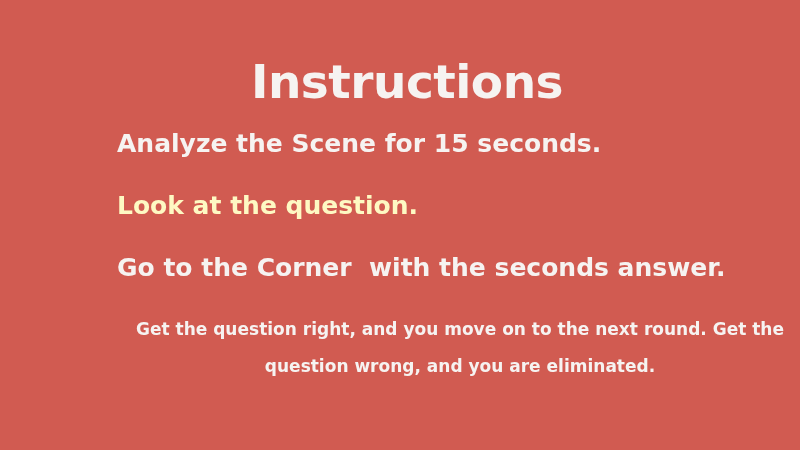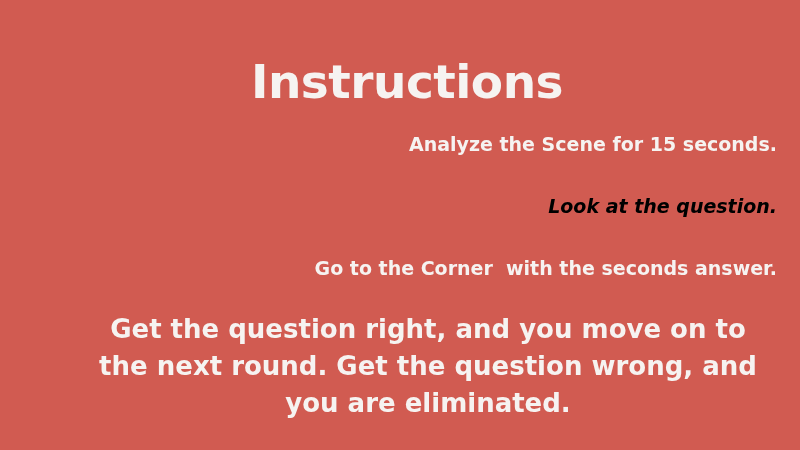--- a/index.html
+++ b/index.html
@@ -46,49 +46,49 @@
     left: 117px;
     width: 660px;
     margin: 0;
     padding: 0;
     list-style: none;
   }
   .instruction-line {
     color: #f6f3f1;
     font-family: "DejaVu Sans", "Liberation Sans", sans-serif;
     font-weight: bold;
-    font-size: 19px;
+    font-size: 25px;
     line-height: 62px;
-    text-align: right;
+    text-align: left;
     white-space: pre;   
   }
 
   
   #outcome-paragraph {
     position: absolute;
     top: 311px;
-    left: 98px;
+    left: 130px;
     width: 660px;
     margin: 0;
     color: #f6f3f1;
     font-family: "DejaVu Sans", "Liberation Sans", sans-serif;
     font-weight: bold;
-    font-size: 26px;
+    font-size: 17px;
     line-height: 37px;
     text-align: center;
   }
 </style>
 </head>
 <body>
 
 <div id="slide" style="background: rgb(209, 91, 81);">
 
   <h1 id="slide-title" style="color: rgb(246, 243, 241);">Instructions</h1>
 
   <ul id="instruction-list">
     <li class="instruction-line" style="color: rgb(246, 243, 241);">Analyze the Scene for 15 seconds.</li>
-    <li class="instruction-line" style="color: #000000; font-style: italic;">Look at the question.</li>
+    <li class="instruction-line" style="color: #fef9c3;">Look at the question.</li>
     <li class="instruction-line" style="color: rgb(246, 243, 241);">Go to the Corner  with the seconds answer.</li>
   </ul>
 
   <p id="outcome-paragraph" style="color: rgb(246, 243, 241);">Get the question right, and you move on to the next round. Get the question wrong, and you are eliminated.</p>
 
 </div>
 
 </body></html>

